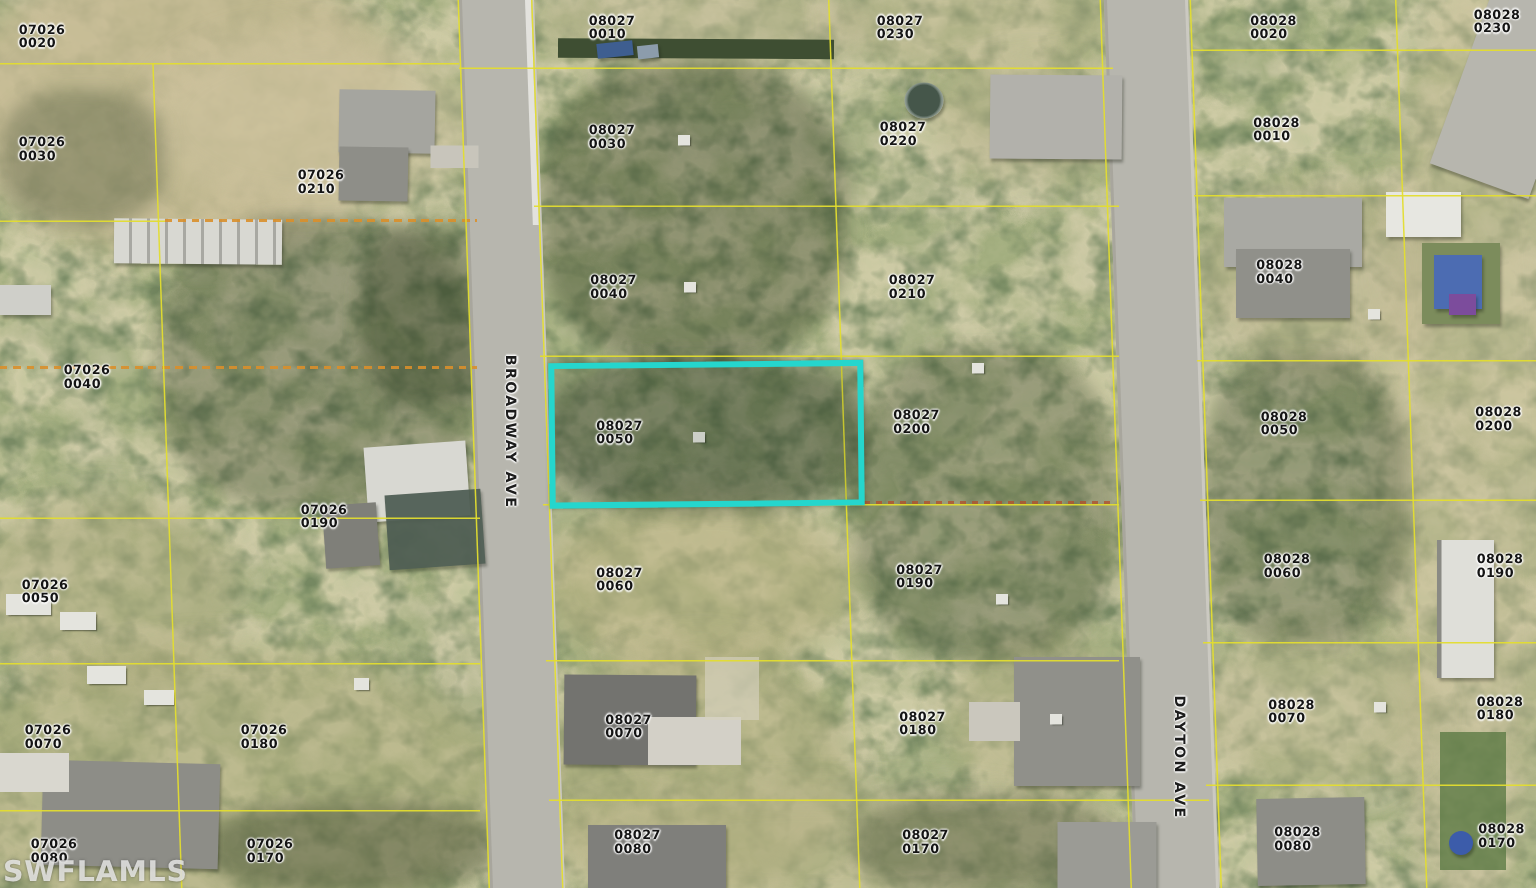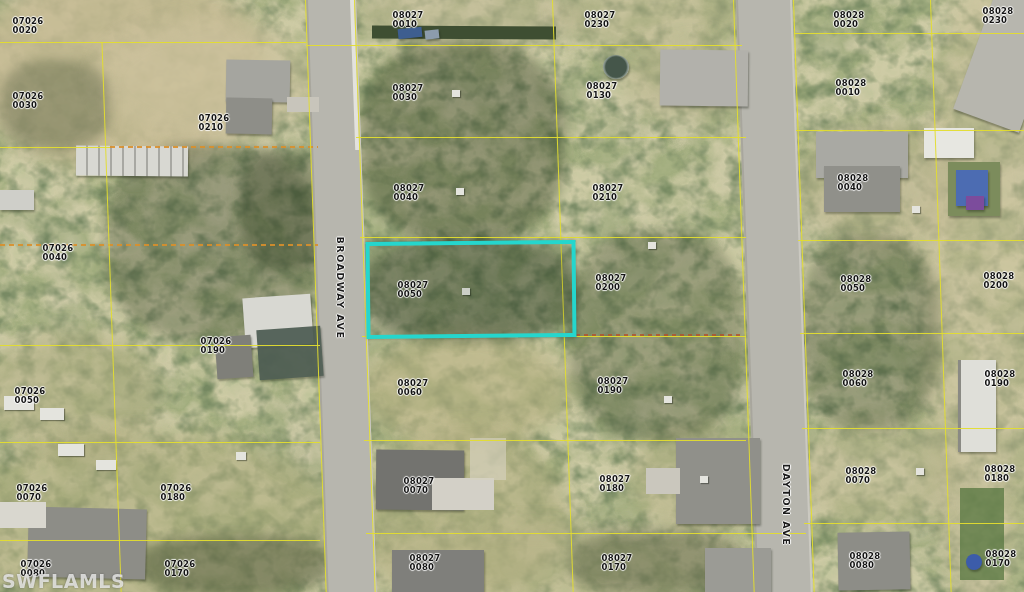--- a/index.html
+++ b/index.html
@@ -250,21 +250,21 @@
         <span>0230</span>
       </div>
 
       <div class="plabel" style="left: 408px; top: 92px;">
         <span>08027</span>
         <span>0030</span>
       </div>
 
       <div class="plabel" style="left: 602px; top: 90px;">
         <span>08027</span>
-        <span>0130</span>
+        <span>0220</span>
       </div>
 
       <div class="plabel" style="left: 409px; top: 192px;">
         <span>08027</span>
         <span>0040</span>
       </div>
 
       <div class="plabel" style="left: 608px; top: 192px;">
         <span>08027</span>
         <span>0210</span>

